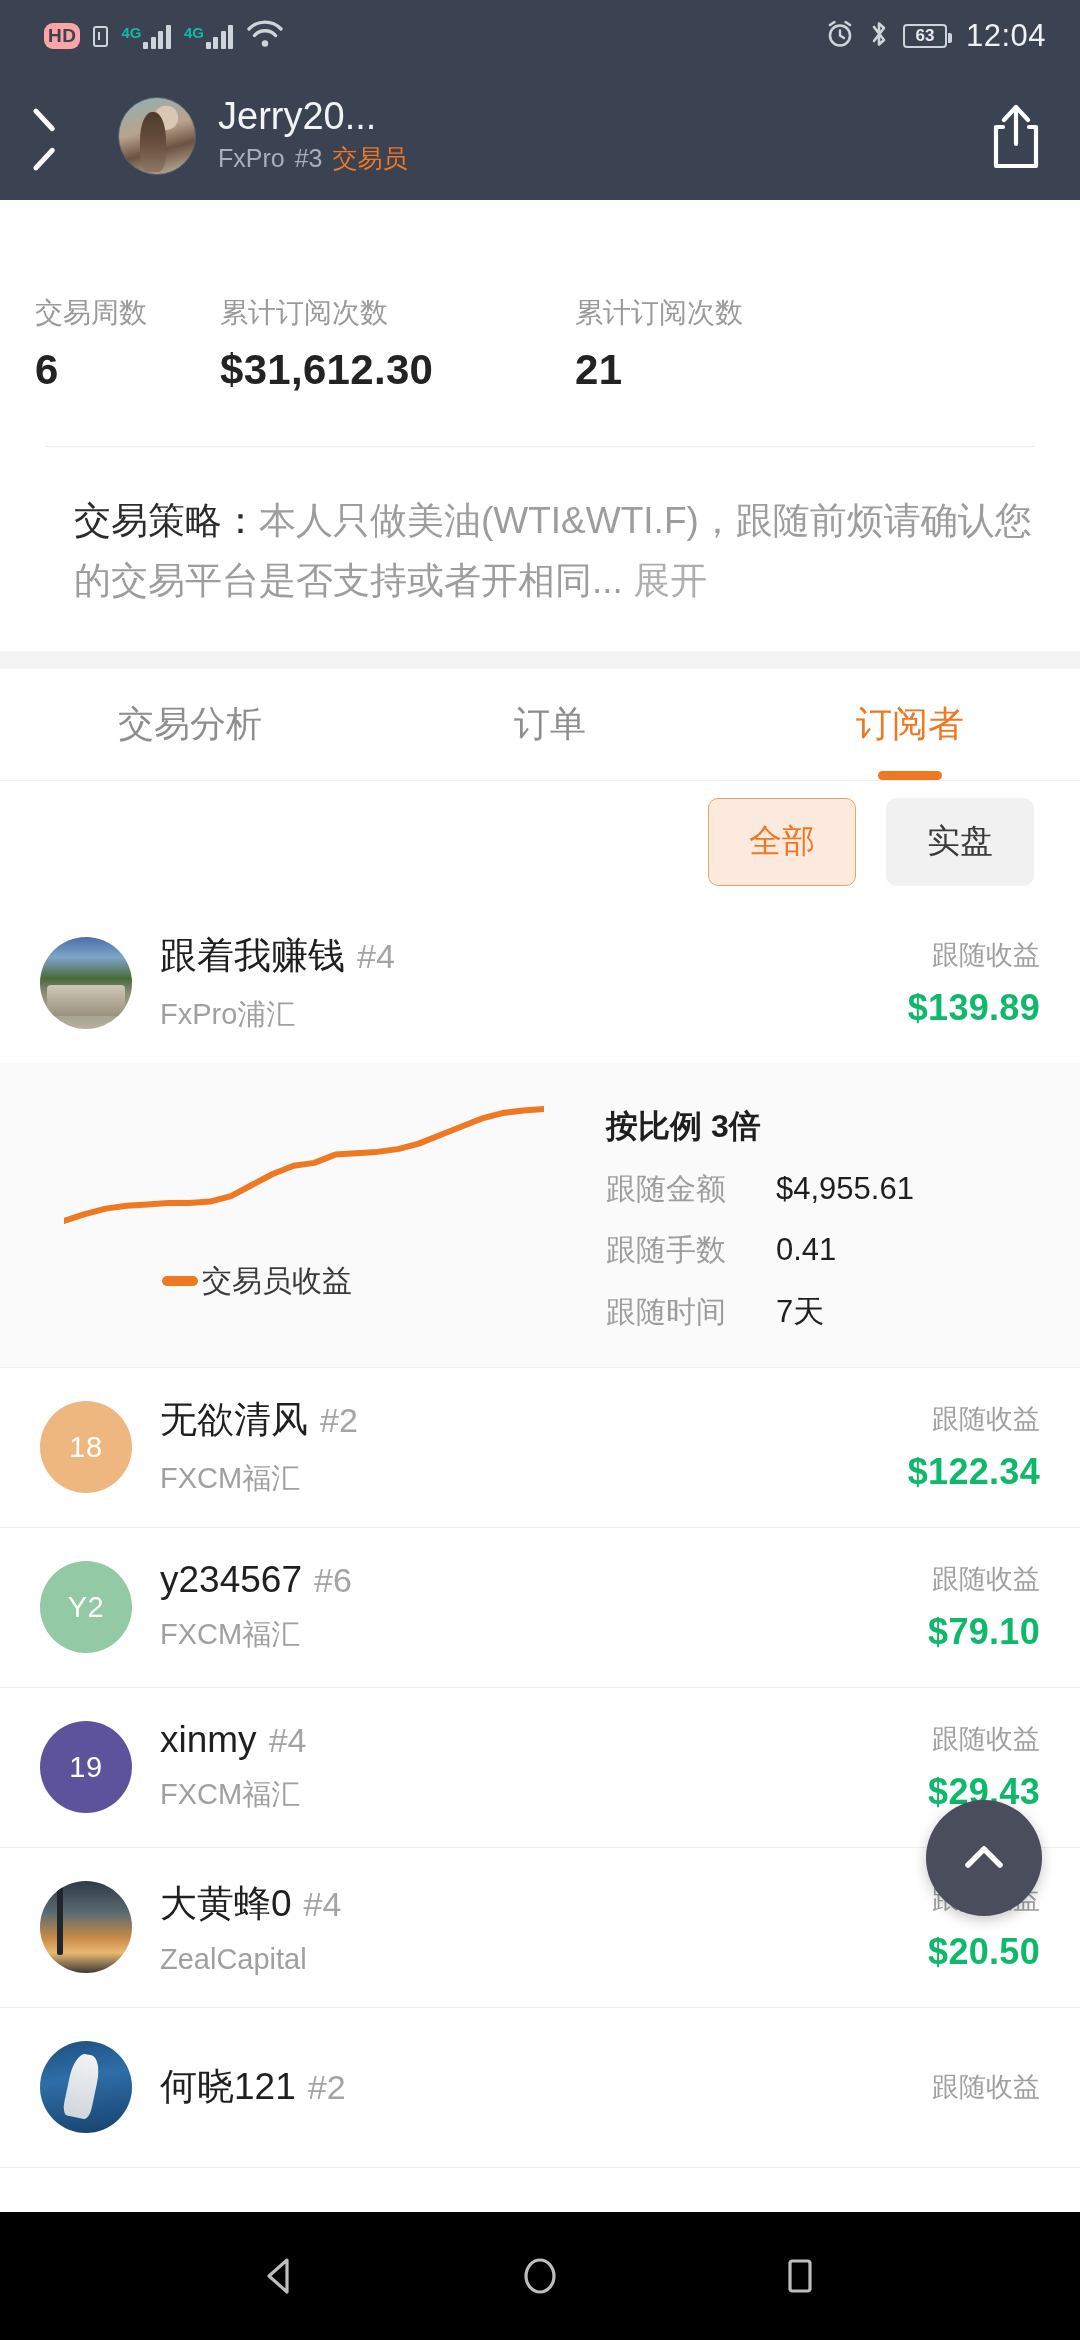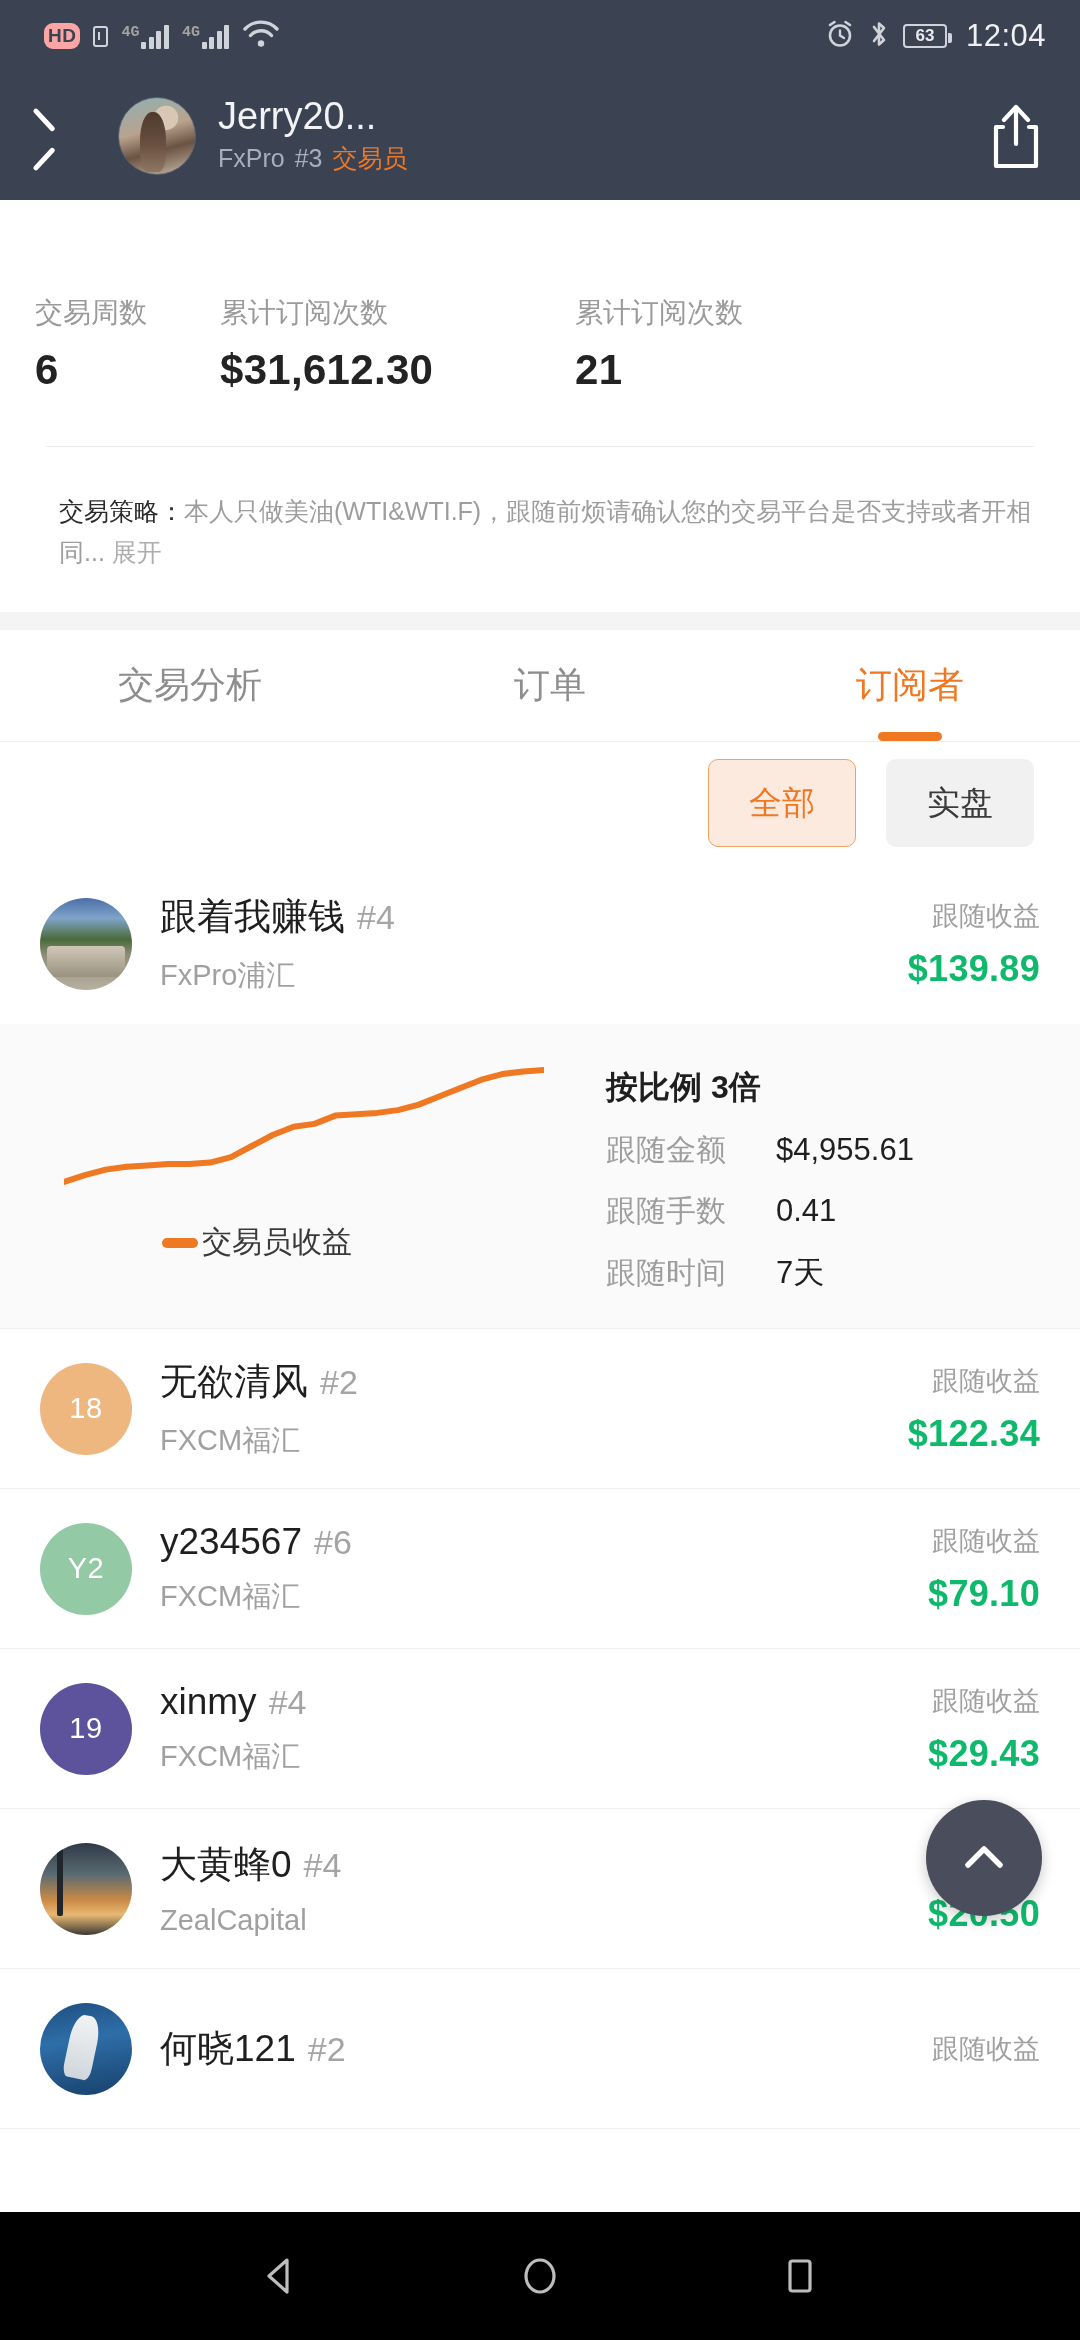--- a/index.html
+++ b/index.html
@@ -24,21 +24,21 @@
   }
   .sim-chip {
     width: 15px; height: 21px; border: 2.5px solid #cfd3da; border-radius: 3px;
     position: relative;
   }
   .sim-chip::after {
     content:""; position:absolute; left:2.5px; top:4px; width:5px; height:8px;
     border-left: 2.5px solid #cfd3da;
   }
   .sigwrap { display: flex; align-items: flex-end; gap: 2px; }
-  .gtag { font-size: 15px; font-weight: 700; color: #a3a3a3; align-self: flex-start; line-height: 1; position: relative; top: 2px; font-family: Liberation Mono, monospace; }
+  .gtag { font-size: 15px; font-weight: 700; color: #14b8a6; align-self: flex-start; line-height: 1; position: relative; top: 2px; }
   .bars { display: flex; align-items: flex-end; gap: 2.5px; height: 26px; }
   .bars i { width: 5px; background: #cfd3da; border-radius: 1px; display:block; }
   .bars i:nth-child(1){height:7px;} .bars i:nth-child(2){height:12px;}
   .bars i:nth-child(3){height:18px;} .bars i:nth-child(4){height:24px;}
   .sb-time { font-size: 31px; color: #eef0f3; letter-spacing: .5px; margin-left: 6px; }
   .batt {
     width: 44px; height: 24px; border: 2.5px solid #cfd3da; border-radius: 4px;
     position: relative; display:flex; align-items:center; justify-content:center;
   }
   .batt::after { content:""; position:absolute; right:-7px; top:7px; width:4px; height:10px; background:#cfd3da; border-radius:0 2px 2px 0; }
@@ -83,21 +83,21 @@
   .stats-row { display: flex; padding: 44px 46px 0 35px; }
   .stat { display: flex; flex-direction: column; gap: 14px; }
   .stat .lbl { font-size: 28px; color: #9a9a9a; }
   .stat .val { font-size: 42px; color: #232323; font-weight: 700; letter-spacing: .3px; }
   .stat:nth-child(1) { width: 185px; }
   .stat:nth-child(2) { width: 355px; }
 
   .divider { height: 1px; background: #ececec; margin: 52px 46px 0 46px; }
 
   .strategy {
-    padding: 44px 46px 40px 27px; font-size: 25px; line-height: 1.62; margin-left: 32px;
+    padding: 44px 46px 40px 74px; font-size: 37px; line-height: 1.62;
   }
   .strategy .k { color: #2b2b2b; }
   .strategy .v { color: #9d9d9d; }
   .strategy .more { color: #aeaeae; }
 
   .gap-band { height: 18px; background: #f4f4f4; }
 
   
   .tabs {
     height: 112px; display: flex; align-items: center; background: #fff;

